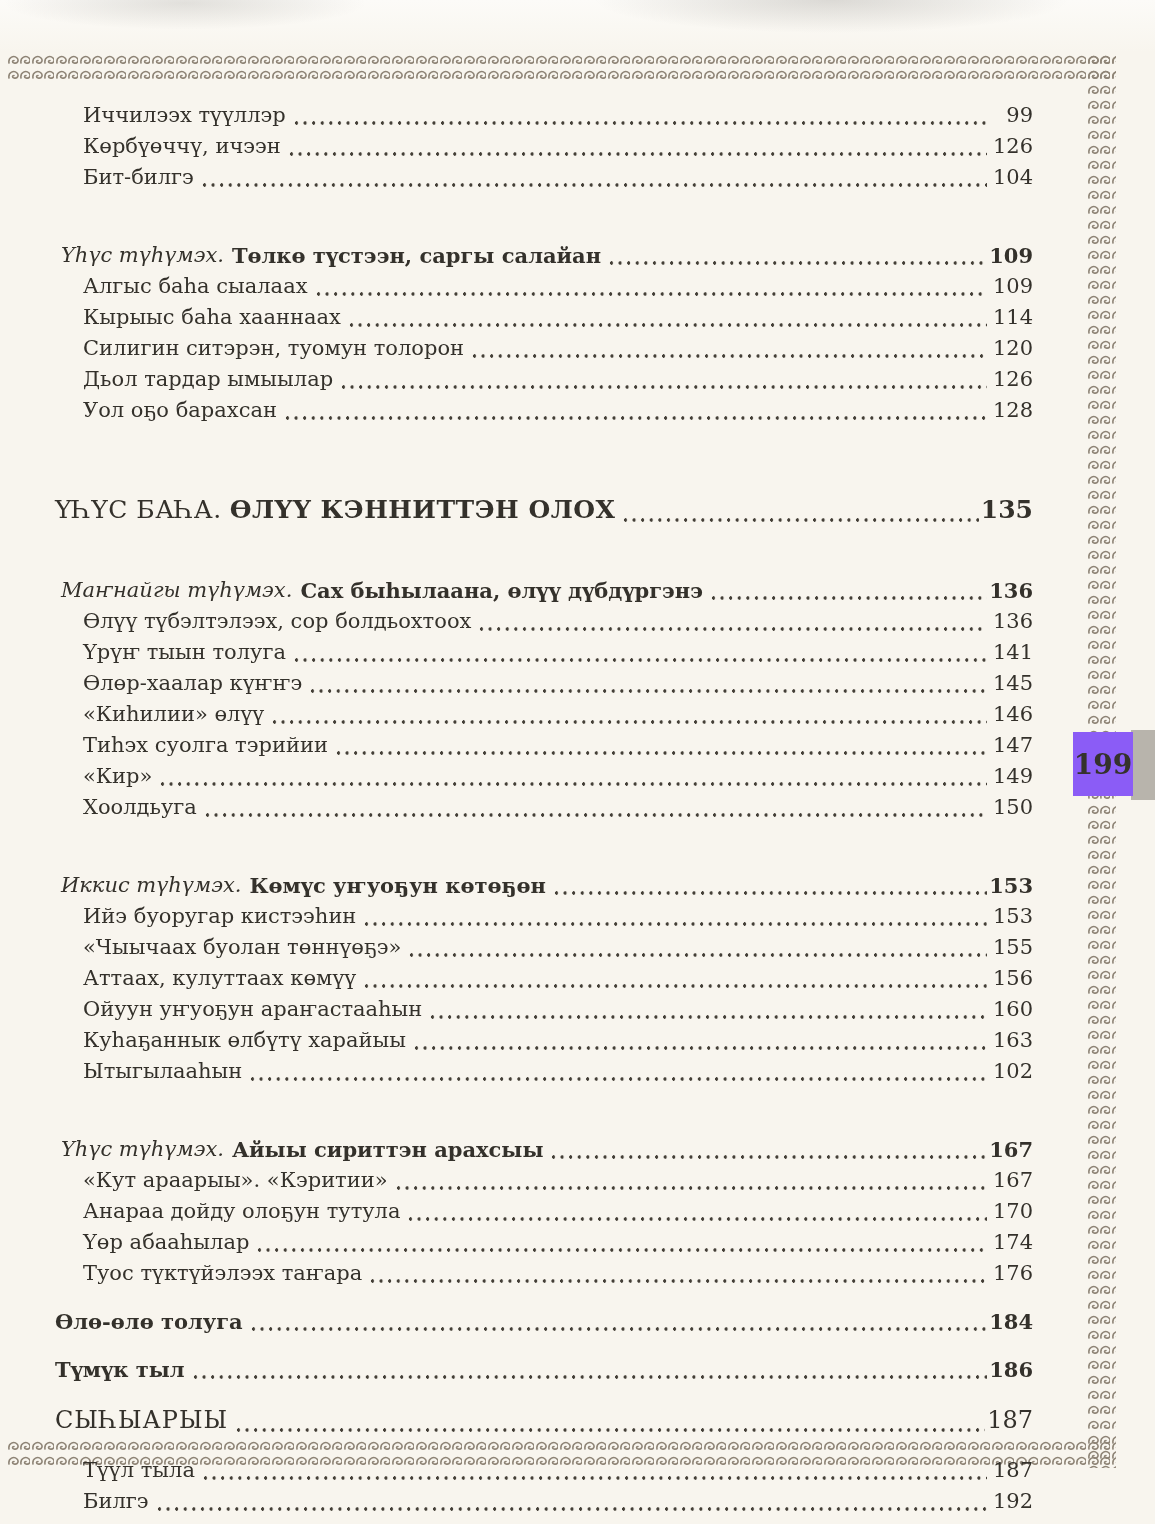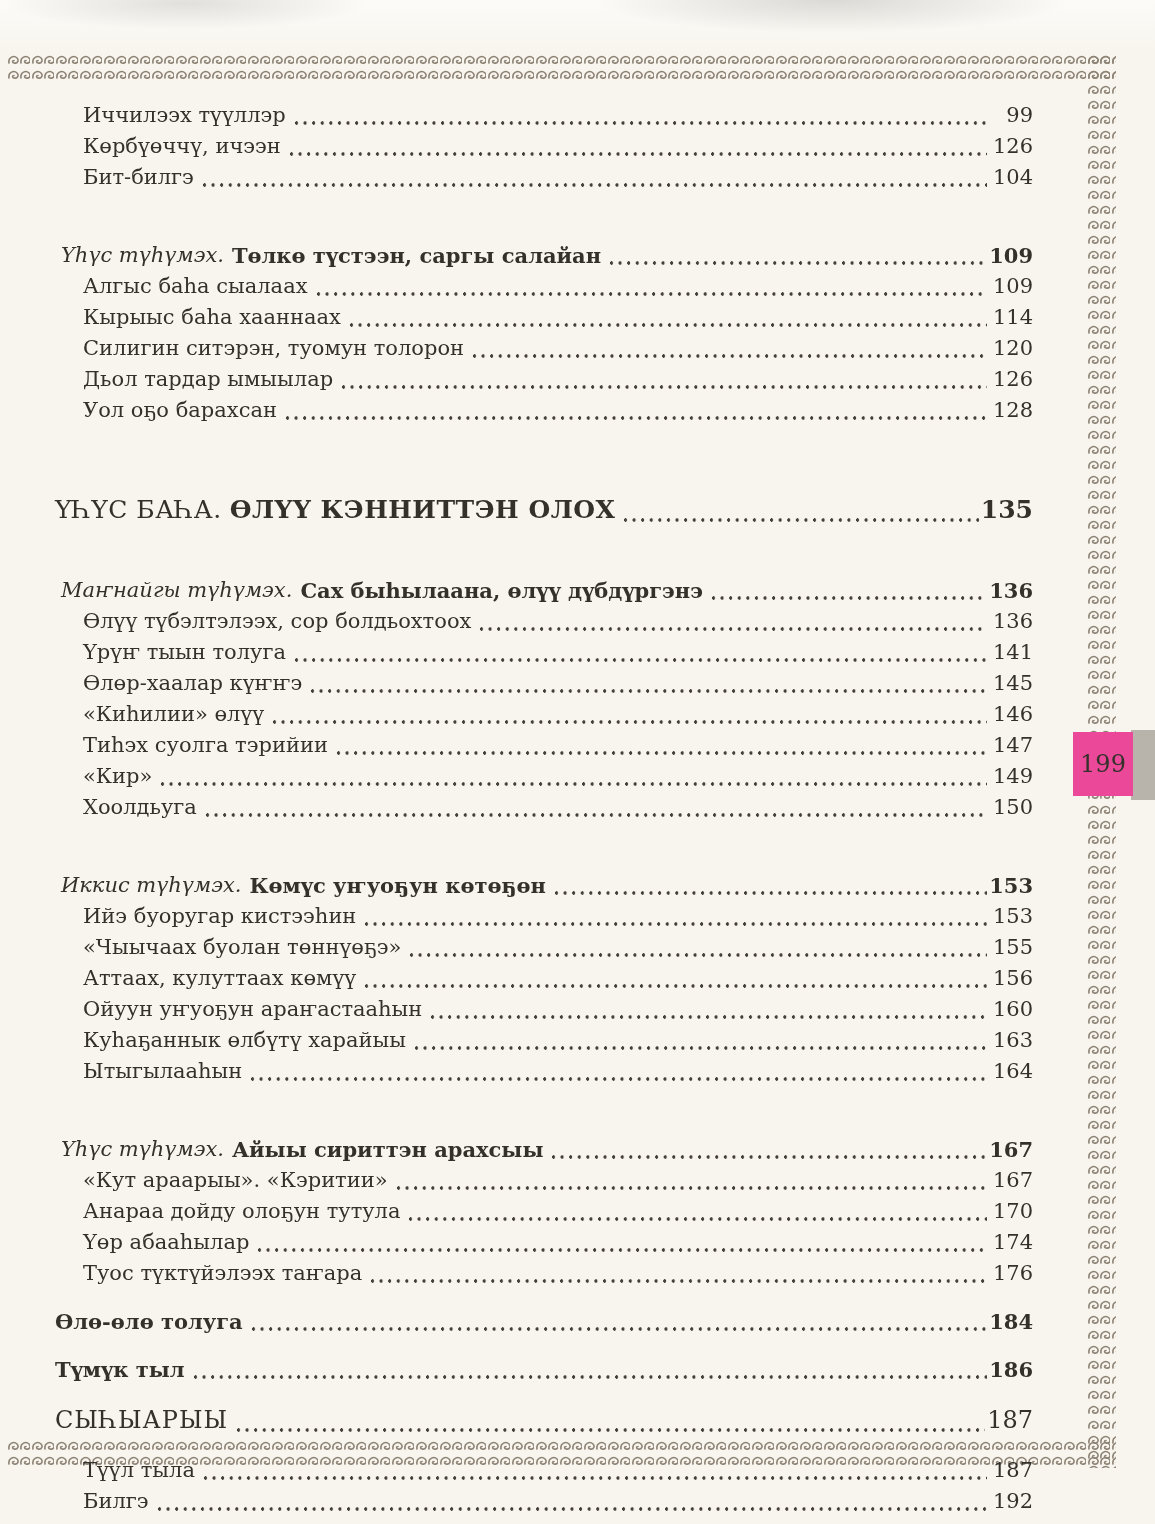--- a/index.html
+++ b/index.html
@@ -33,23 +33,23 @@
   .edge-tab {
     position: absolute; right: 0; top: 730px;
     width: 24px; height: 70px;
     background: #b8b4ac;
   }
 
   
   .margin-num {
     position: absolute; right: 22px; top: 732px;
     width: 60px; height: 64px;
-    background: #ec4899;
+    background: #8b5cf6;
     display: flex; align-items: center; justify-content: center;
-    font-size: 24px; color: #35322c;
+    font-size: 28px; color: #35322c; font-weight: bold;
   }
 
   
   .toc {
     position: absolute; left: 55px; top: 100px; width: 978px;
     color: #34312b; font-size: 21px;
   }
   .row { display: flex; align-items: flex-end; line-height: 31px; }
 
   .v-sub     { padding-left: 28px; }
@@ -231,21 +231,21 @@
         <span class="pagenum">160</span>
       </div>
       <div class="row v-sub">
         <span class="title">Куһаҕаннык өлбүтү харайыы</span>
         <span class="leader"></span>
         <span class="pagenum">163</span>
       </div>
       <div class="row v-sub">
         <span class="title">Ытыгылааһын</span>
         <span class="leader"></span>
-        <span class="pagenum">164</span>
+        <span class="pagenum">102</span>
       </div>
       <div class="row v-chapter gap-medium">
         <span class="prefix">Үһүс түһүмэх.</span>
         <span class="title">Айыы сириттэн арахсыы</span>
         <span class="leader"></span>
         <span class="pagenum">167</span>
       </div>
       <div class="row v-sub">
         <span class="title">«Кут араарыы». «Кэритии»</span>
         <span class="leader"></span>

